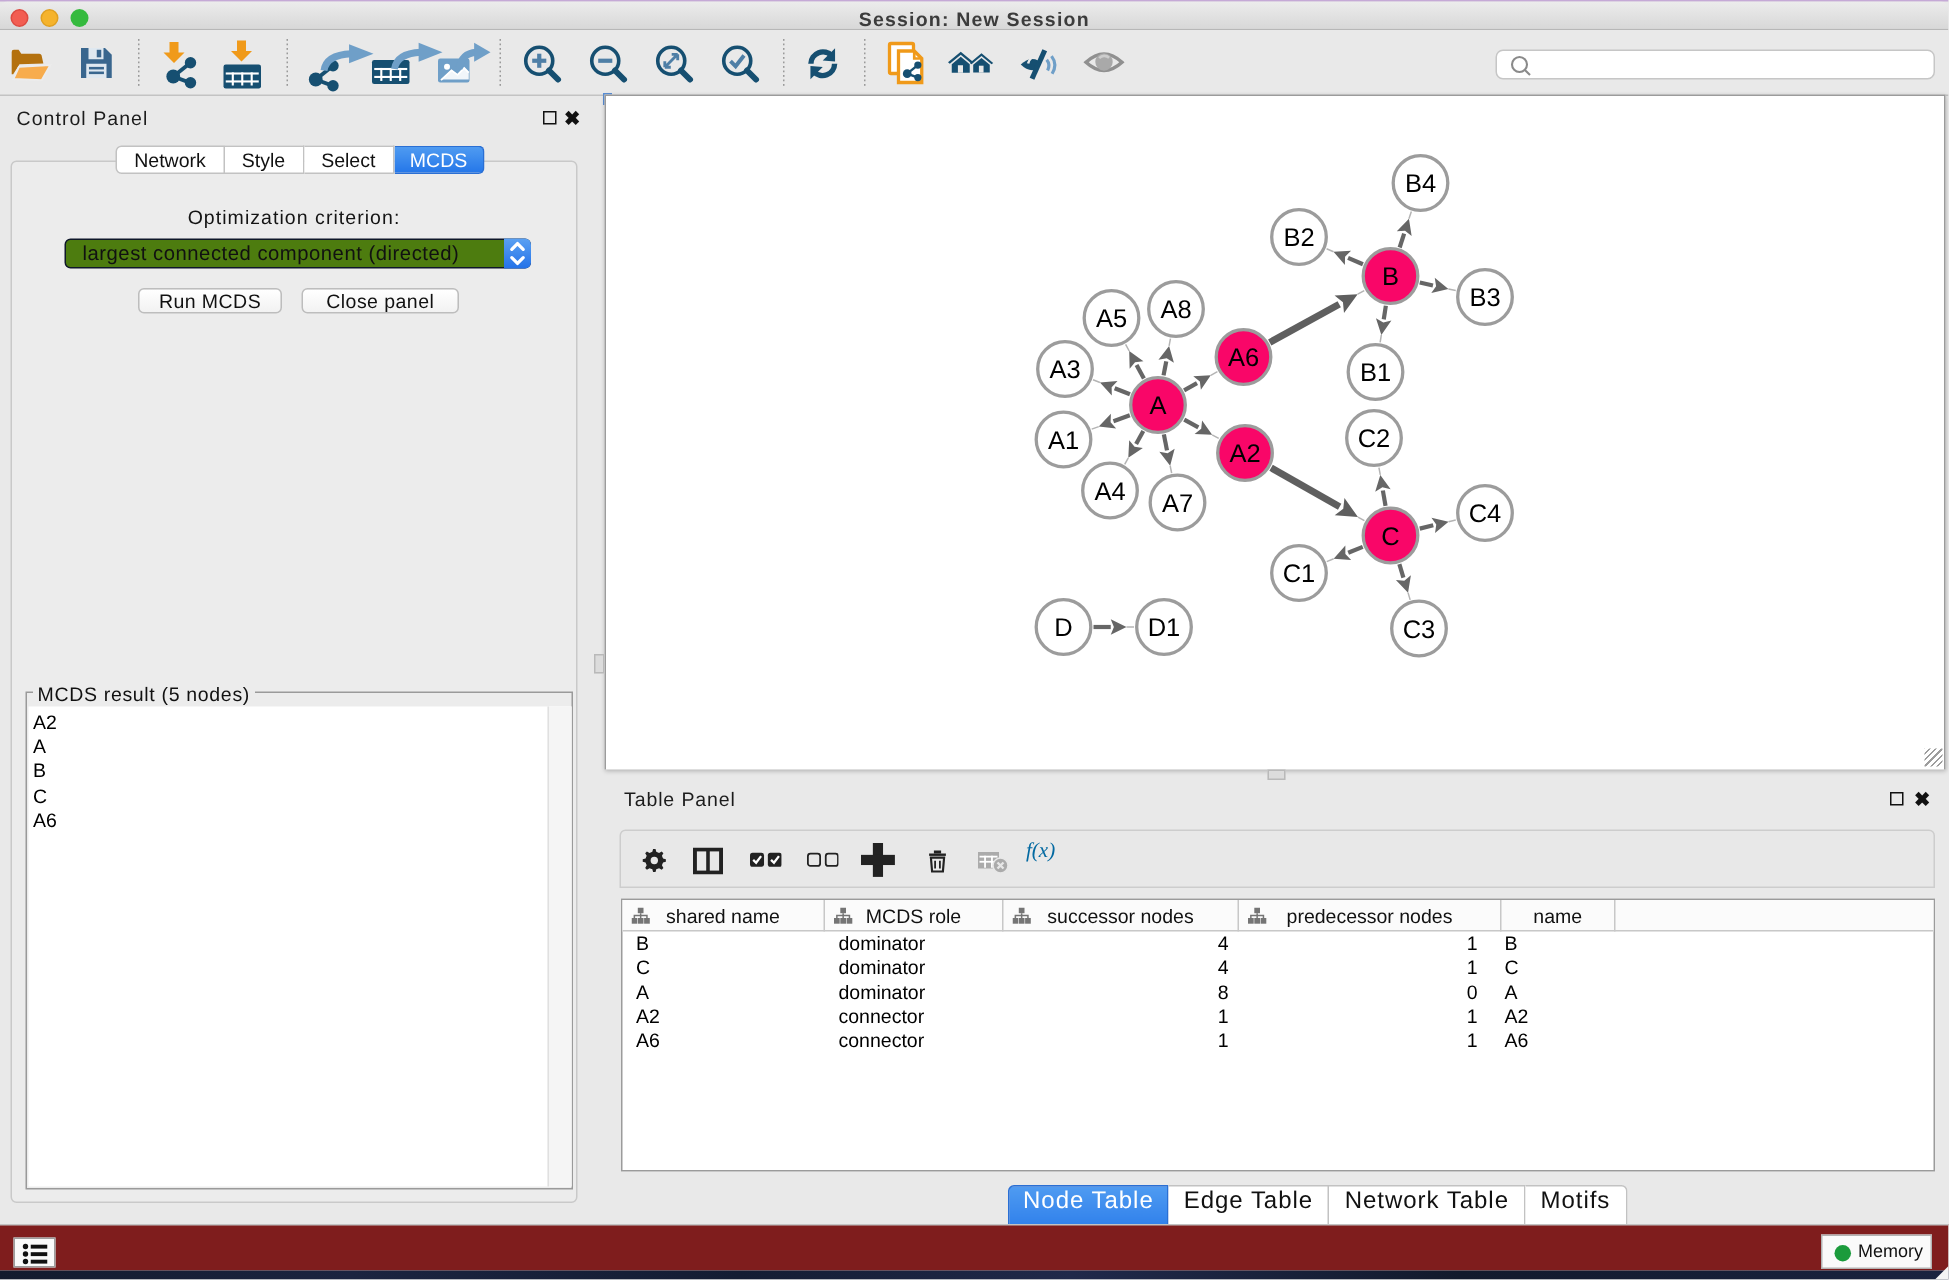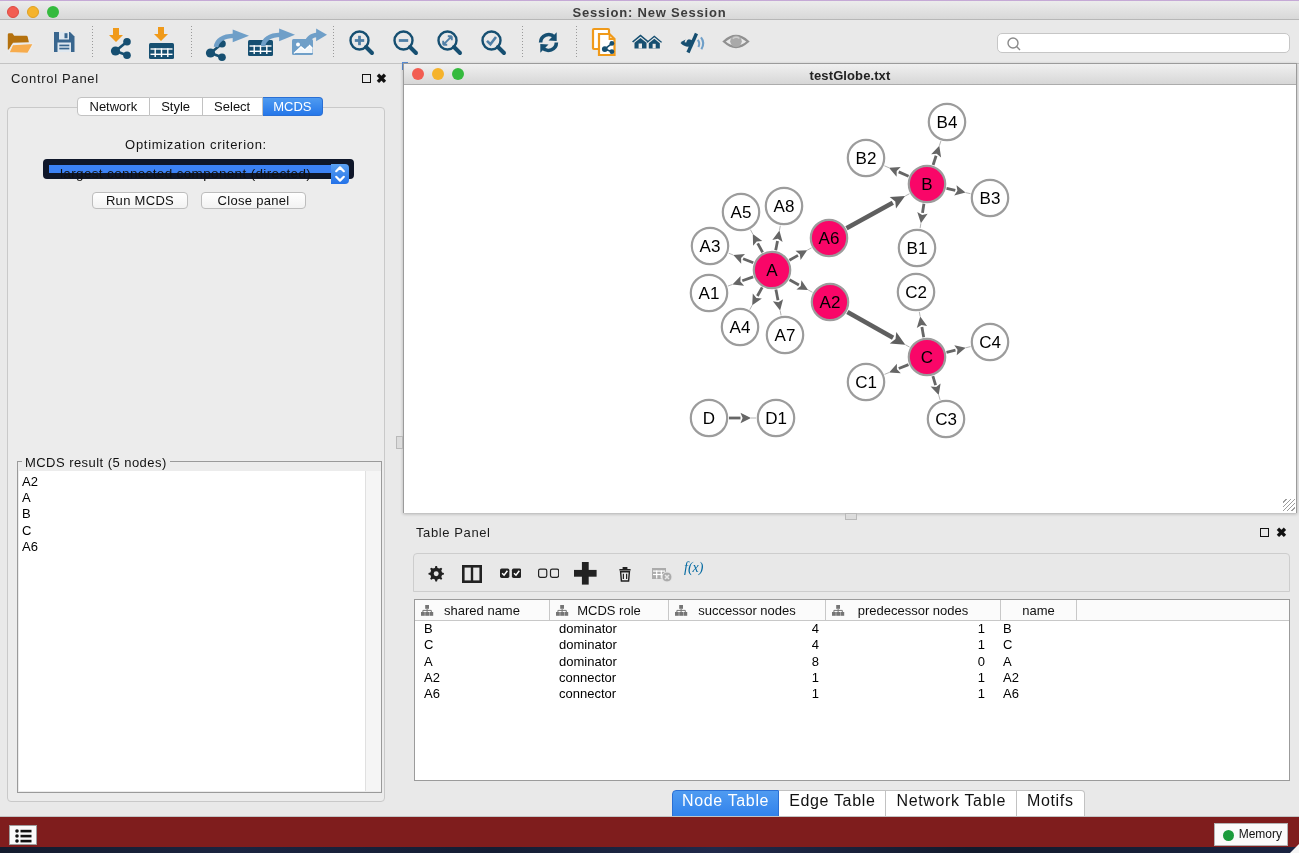--- a/index.html
+++ b/index.html
@@ -24,22 +24,22 @@
 #cp-title { left:11px; top:71px; font-size:13px; color:#1c1c1c; letter-spacing:0.7px; }
 #cp-box { left:7px; top:107px; width:378px; height:695px; background:#ececec;
   border:1px solid #c9c9c9; border-radius:4px; }
 #tabs { left:77px; top:97px; height:19px; display:flex; }
 .tab { height:19px; line-height:18px; font-size:13px; color:#111; background:#fff;
   border:1px solid #c2c2c2; border-left:none; padding:0 11.5px; text-align:right; }
 .tab.first { border-left:1px solid #c2c2c2; border-radius:4px 0 0 4px; }
 .tab.last { border-radius:0 4px 4px 0; }
 .tab.sel { background:linear-gradient(#4f9bf1,#2577e9); color:#fff; border-color:#2a6fd4; }
 #opt-label { left:7px; top:137px; width:378px; text-align:center; font-size:13px; color:#141414; letter-spacing:0.7px; }
-#dropdown { left:43px; top:159px; width:311px; height:20px; background:#3b82f6;
-  border:6px solid #0f172a; border-radius:4px; font-size:13.5px; color:#111;
+#dropdown { left:43px; top:159px; width:311px; height:20px; background:#4d7c0f;
+  border:1px solid #0f172a; border-radius:4px; font-size:13.5px; color:#111;
   line-height:18px; padding-left:11px; letter-spacing:0.35px; }
 #dd-btn { position:absolute; right:-1px; top:-1px; width:18px; height:20px;
   background:linear-gradient(#5ba1f2,#2472e8); border-radius:0 4px 4px 0; }
 .btn { position:absolute; height:17px; background:linear-gradient(#ffffff,#f2f2f2);
   border:1px solid #bdbdbd; border-radius:4px; font-size:13px; color:#111;
   text-align:center; line-height:15px; letter-spacing:0.3px; }
 #fieldset { left:17px; top:461px; width:365px; height:332px; border:1px solid #9a9a9a; }
 #fs-legend { position:absolute; left:4px; top:-7px; background:#ececec; padding:0 3px;
   font-size:13px; color:#111; letter-spacing:0.45px; }
 #fs-list { position:absolute; left:1px; top:9px; width:362px; height:320px; background:#fff; padding-top:3px; }
@@ -251,26 +251,20 @@
       <div class="li">C</div>
       <div class="li">A6</div>
     <div id="fs-scroll"></div>
   </div>
   <div id="fs-legend">MCDS result (5 nodes)</div>
 </div>
 
 <div class="abs" style="left:402px; top:62px; width:6px; height:3px; background:#5a8fd6;"></div>
 <div class="abs" style="left:402px; top:62px; width:2px; height:8px; background:#5a8fd6;"></div>
 <div class="abs" id="netwin">
-  <div id="net-titlebar">
-    <div class="tl2" style="left:8px; background:#f25d52;"></div>
-    <div class="tl2" style="left:28px; background:#f5b32c;"></div>
-    <div class="tl2" style="left:48px; background:#35ba3e;"></div>
-    <div id="net-title">testGlobe.txt</div>
-  </div>
   <div id="graphbox"><svg width="893" height="428" viewBox="0 0 893 428" font-family="Liberation Sans, sans-serif">
         <line x1="349.2" y1="190.9" x2="338.3" y2="194.8" stroke="#666666" stroke-width="2.8"></line>
         <line x1="328.5" y1="198.4" x2="323.8" y2="200.1" stroke="#b4b4b4" stroke-width="1"></line>
         <polygon points="328.5,198.4 336.6,189.9 336.4,195.5 340.1,199.7" fill="#666666"></polygon>
         <line x1="349.3" y1="176.8" x2="339.1" y2="172.8" stroke="#666666" stroke-width="2.8"></line>
         <line x1="329.3" y1="169.0" x2="324.7" y2="167.2" stroke="#b4b4b4" stroke-width="1"></line>
         <polygon points="329.3,169.0 341.0,168.0 337.1,172.1 337.2,177.7" fill="#666666"></polygon>
         <line x1="358.2" y1="201.4" x2="353.4" y2="210.0" stroke="#666666" stroke-width="2.8"></line>
         <line x1="348.2" y1="219.2" x2="345.8" y2="223.6" stroke="#b4b4b4" stroke-width="1"></line>
         <polygon points="348.2,219.2 348.8,207.5 352.4,211.9 357.9,212.6" fill="#666666"></polygon>

